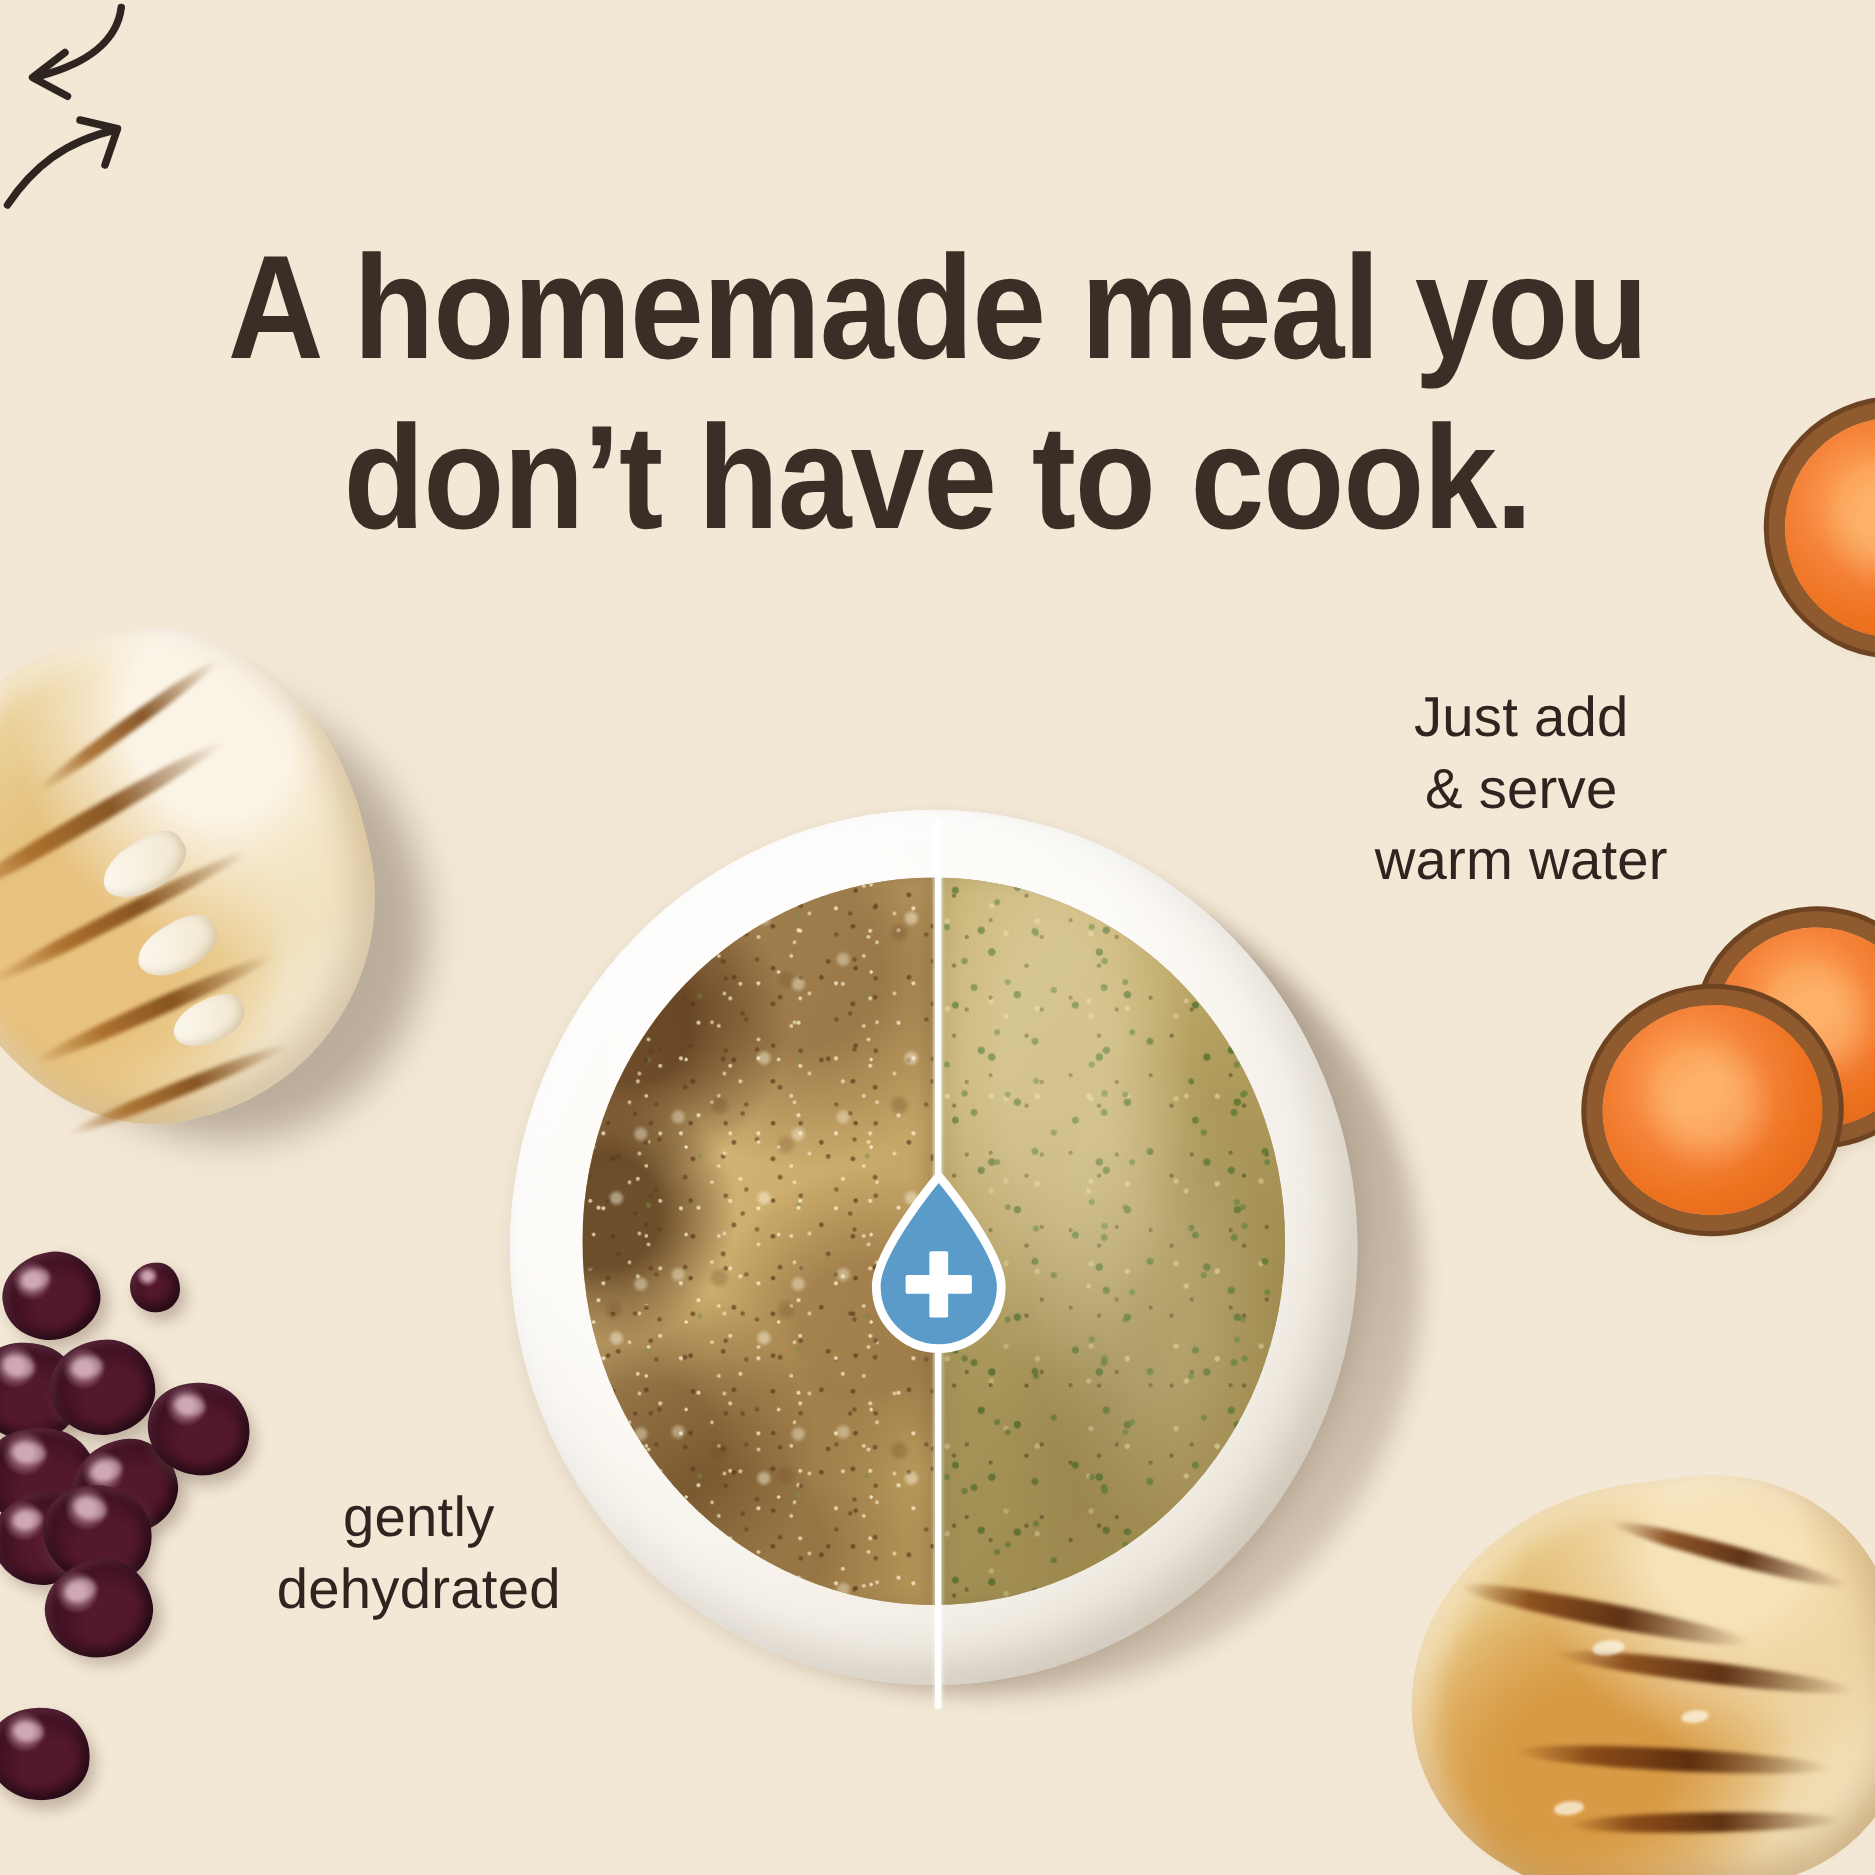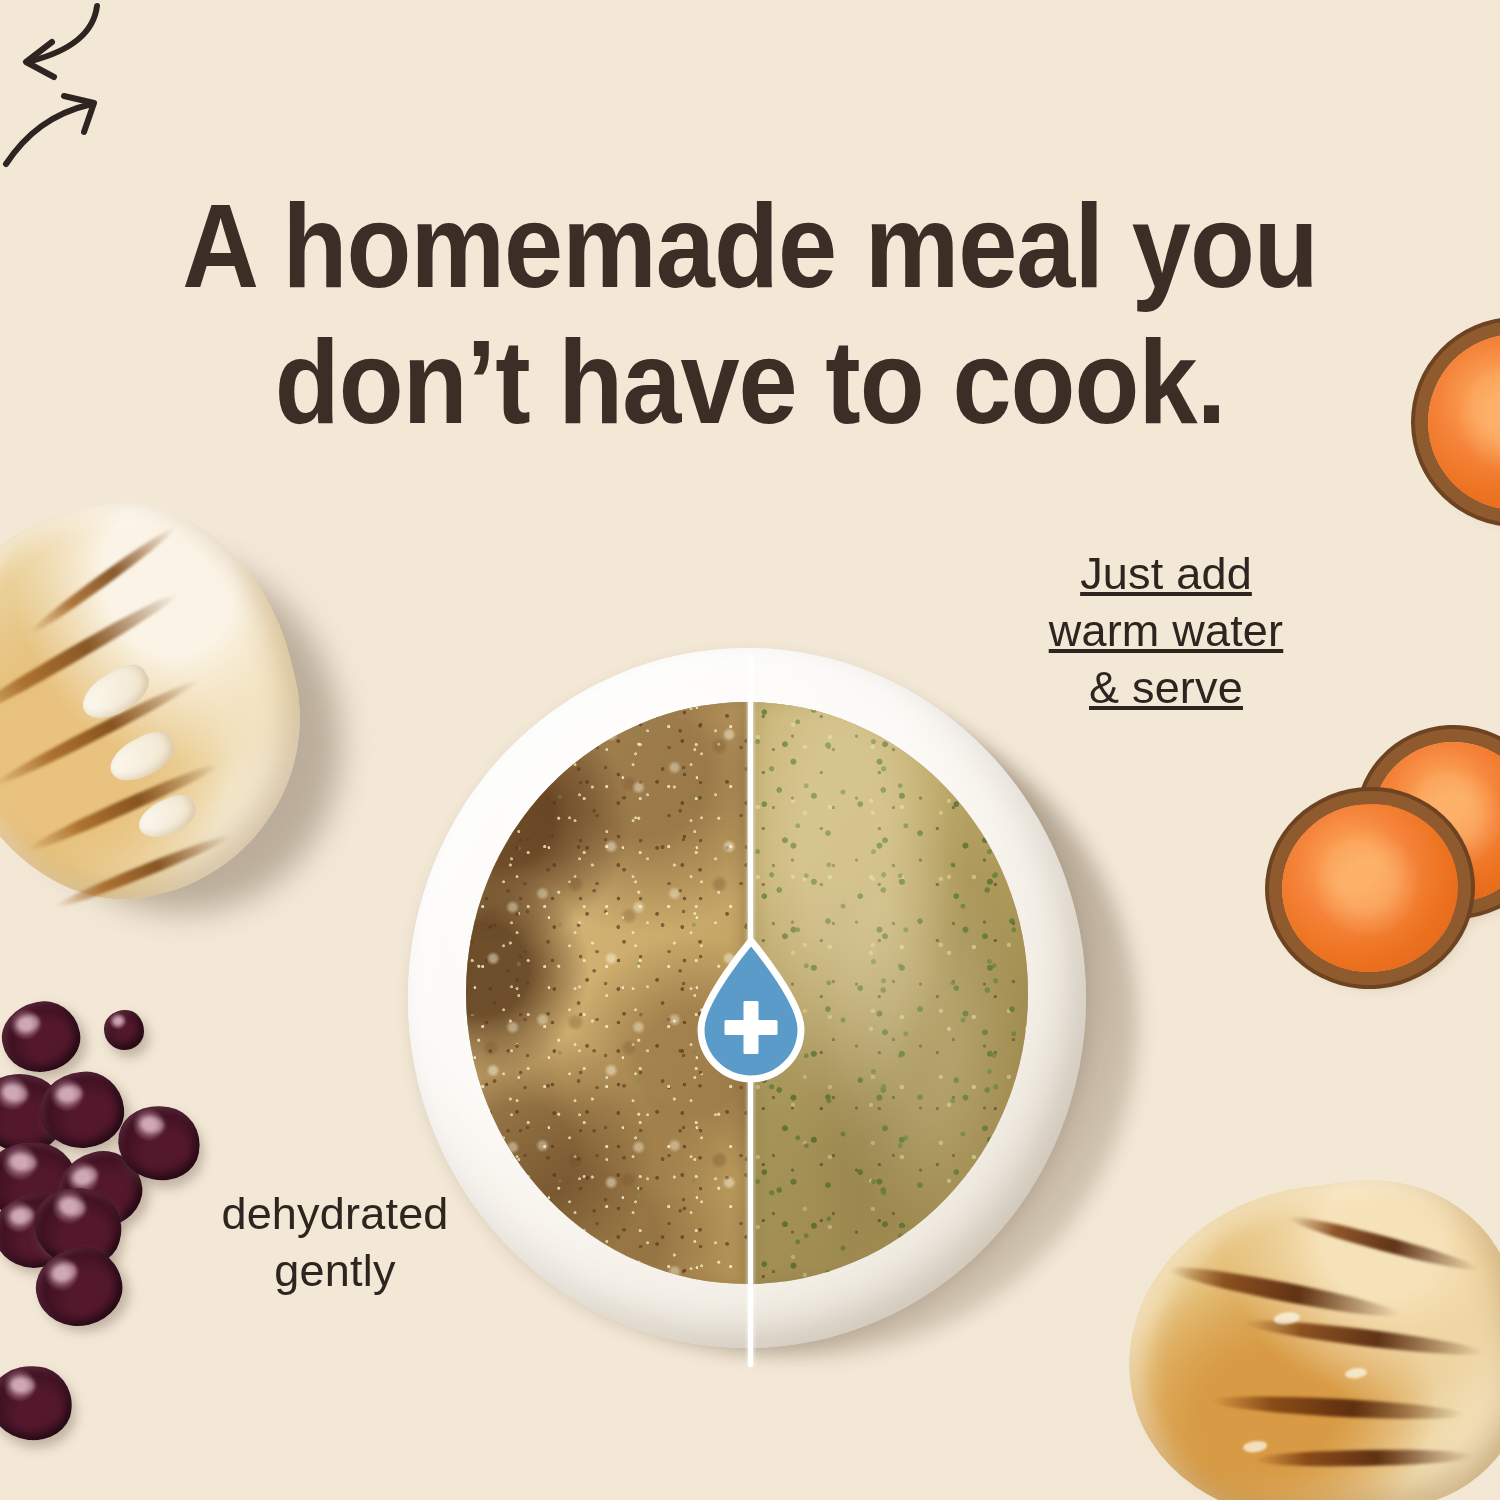--- a/index.html
+++ b/index.html
@@ -43,21 +43,21 @@
     color:#2E2520;
     font-family:"Liberation Sans", sans-serif;
     font-weight:400;
     font-size:45px;
     line-height:57px;
     text-align:center;
     letter-spacing:0.2px;
   }
   .annot .ln { display:block; white-space:nowrap; }
 
-  #annot-right { left:996px; top:545px; width:340px;text-decoration:underline; }
+  #annot-right { left:1047px; top:545px; width:340px; }
   #annot-left  { left:160px;  top:1185px; width:350px; }
 
   .arrow-svg { position:absolute; overflow:visible; }
   #arrow-right-wrap { left:1078px; top:706px; width:140px; height:90px; }
   #arrow-left-wrap  { left:296px;  top:1108px; width:120px; height:86px; }
 
   
   #bowl-wrap {
     position:absolute;
     left:408px; top:648px;
@@ -431,33 +431,33 @@
     </svg>
   </div>
 
   <h1 class="headline">
     <span class="ln">A homemade meal you</span>
     <span class="ln">don’t have to cook.</span>
   </h1>
 
   <div class="annot" id="annot-right">
     <span class="ln">Just add</span>
+    <span class="ln">&amp; serve</span>
     <span class="ln">warm water</span>
-    <span class="ln">&amp; serve</span>
   </div>
   <div id="arrow-right-wrap">
     <svg class="arrow-svg" width="140" height="90" viewBox="0 0 140 90" xmlns="http://www.w3.org/2000/svg" aria-hidden="true">
       <path d="M97 6 C94 30 74 50 31 61" fill="none" stroke="#2E2520" stroke-width="6" stroke-linecap="round"></path>
       <path d="M52 42 L26 62 L54 77" fill="none" stroke="#2E2520" stroke-width="6" stroke-linecap="round" stroke-linejoin="round"></path>
     </svg>
   </div>
 
   <div class="annot" id="annot-left">
+    <span class="ln">gently</span>
     <span class="ln">dehydrated</span>
-    <span class="ln">gently</span>
   </div>
   <div id="arrow-left-wrap">
     <svg class="arrow-svg" width="120" height="86" viewBox="0 0 120 86" xmlns="http://www.w3.org/2000/svg" aria-hidden="true">
       <path d="M6 74 C26 44 52 23 92 14" fill="none" stroke="#2E2520" stroke-width="6" stroke-linecap="round"></path>
       <path d="M64 6 L94 13 L84 42" fill="none" stroke="#2E2520" stroke-width="6" stroke-linecap="round" stroke-linejoin="round"></path>
     </svg>
   </div>
 
 </div>
 

